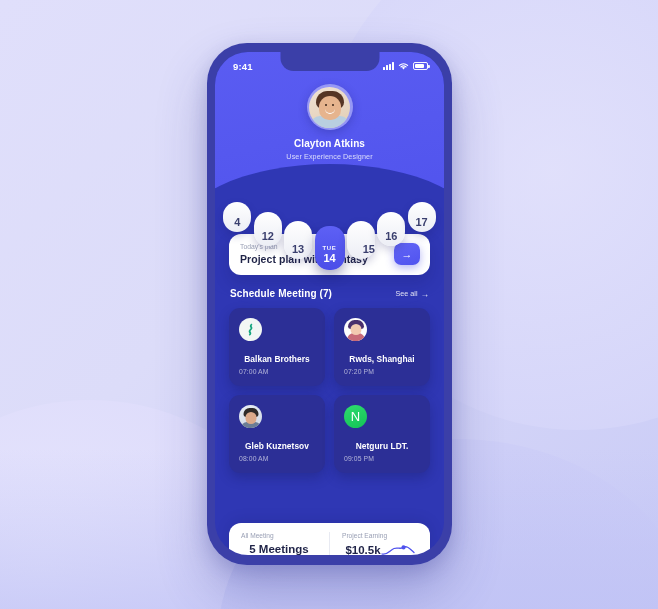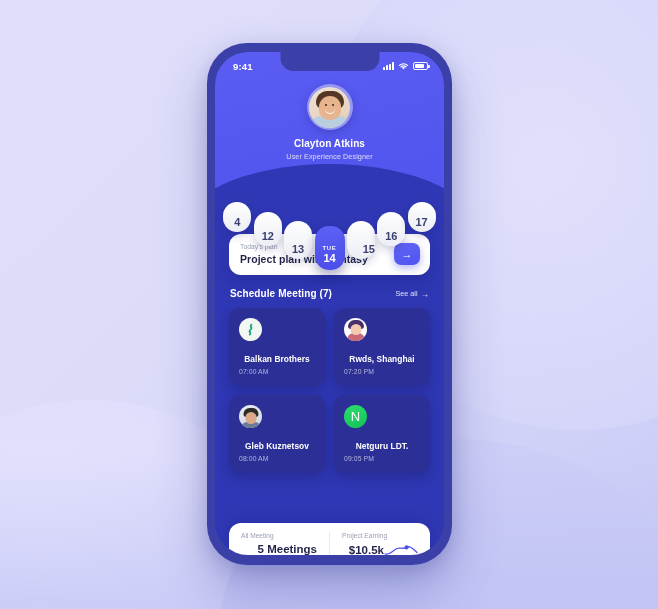--- a/index.html
+++ b/index.html
@@ -209,21 +209,21 @@
     position:absolute; left:14px; right:14px; bottom:-16px;
     background:#fff; border-radius:12px 12px 10px 10px;
     display:flex; padding:9px 0 14px 0;
     box-shadow:0 -2px 14px rgba(20,22,90,.16);
     z-index:8;
   }
   .stat { flex:1; padding:0 12px; }
   .stat + .stat { border-left:1px solid #e8eaf2; }
   .stat .lab { color:#9aa0b5; font-size:6.6px; margin-bottom:4px; }
   .stat .val { color:#1f2347; font-size:11.5px; font-weight:bold; }
-  .stat-row { display:flex; align-items:center; justify-content:flex-end; }
+  .stat-row { display:flex; align-items:center; justify-content:center; }
   .spark { width:34px; height:14px; flex:0 0 auto; }
 </style>
 </head>
 <body>
 
 <div class="bg-blob" id="blob-right"></div>
 <div class="bg-blob" id="blob-left"></div>
 <div class="bg-blob" id="blob-bottom-right"></div>
 <div id="blob-wash" class="bg-blob"></div>
 

